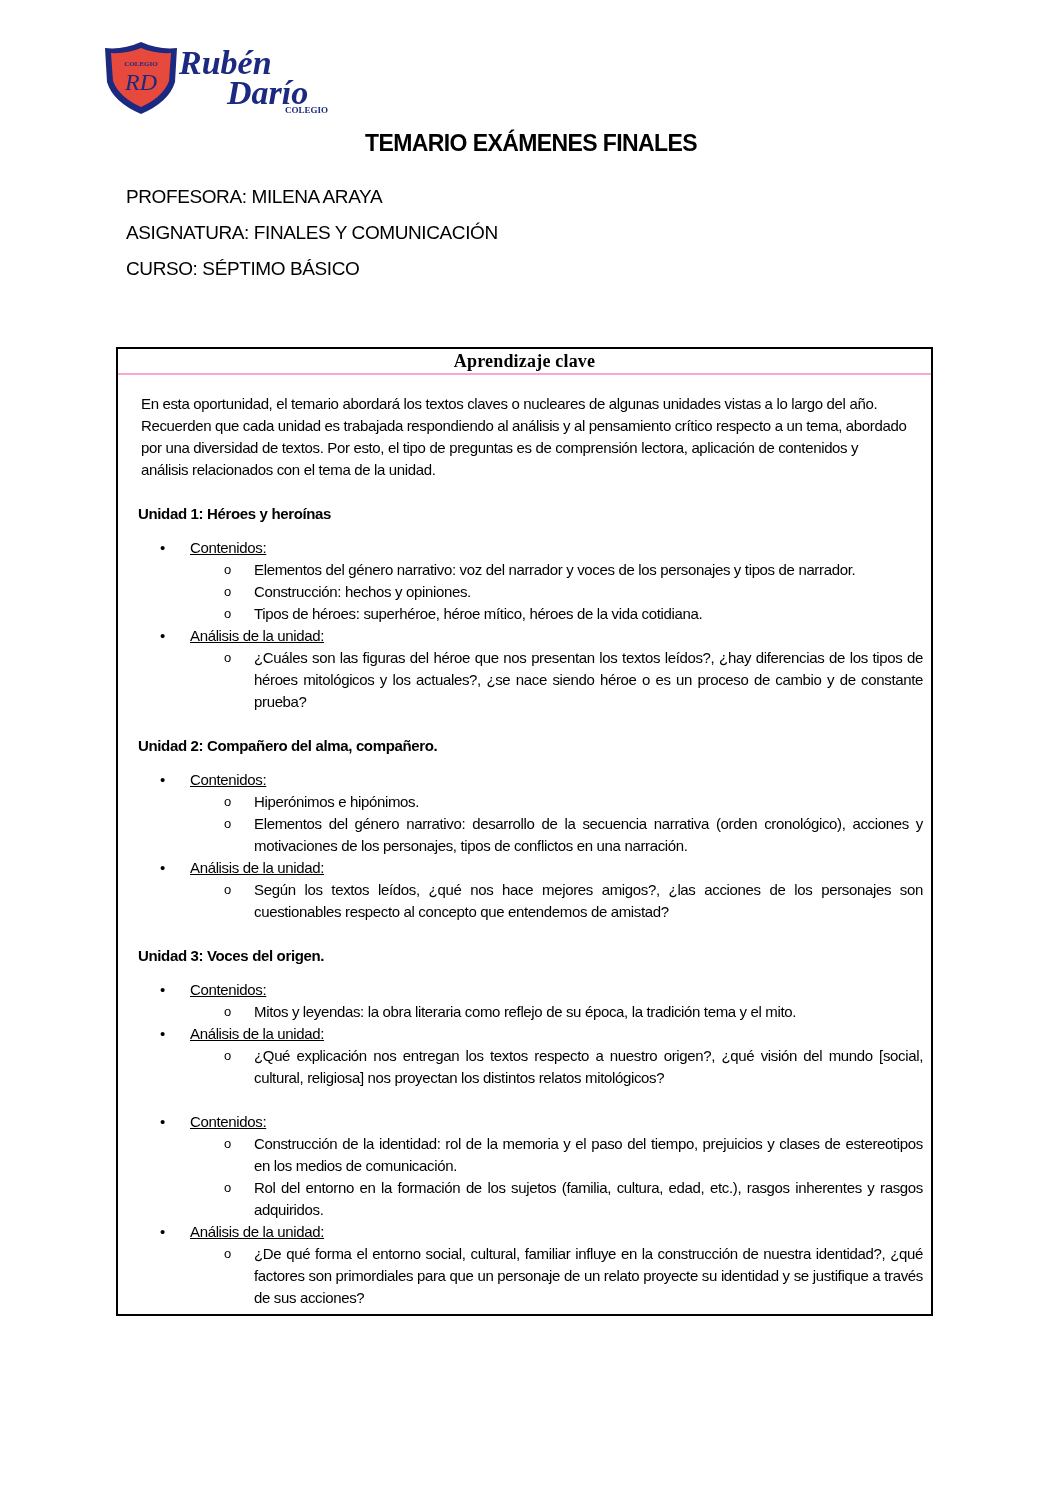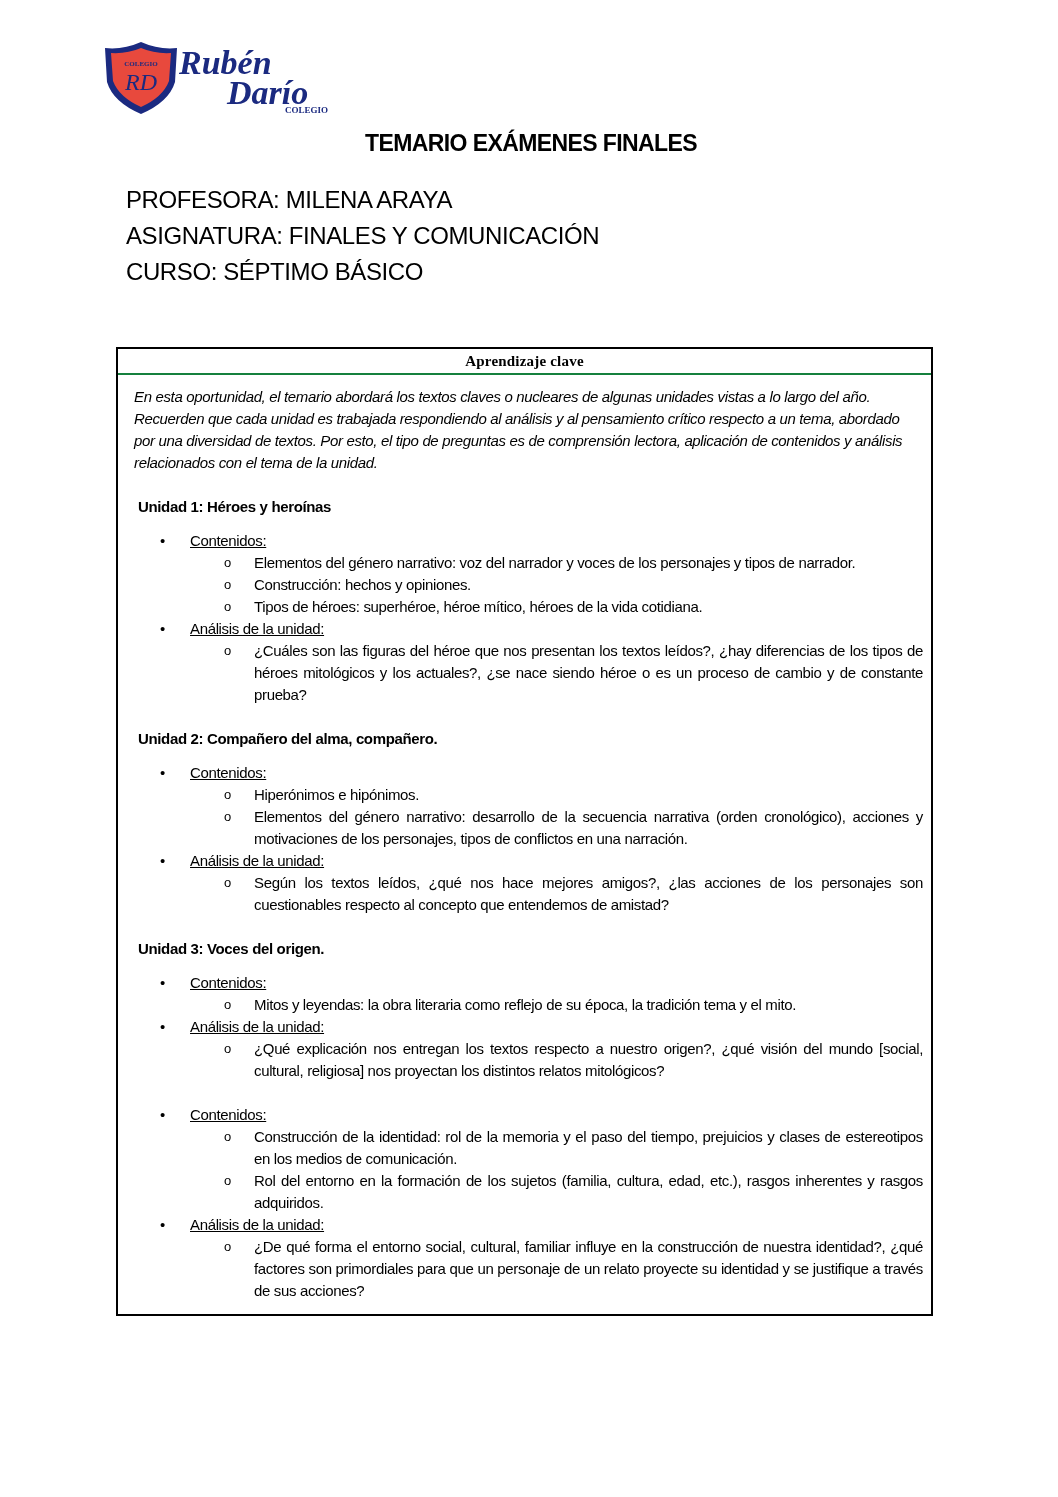--- a/index.html
+++ b/index.html
@@ -32,54 +32,54 @@
       text-align: center;
       font-family: "Liberation Sans Narrow", "Liberation Sans", sans-serif;
       font-weight: bold;
       font-size: 23px;
       letter-spacing: -0.6px;
       padding-left: 2px;
     }
     .meta {
       position: absolute;
       left: 126px;
-      font-size: 24px;
+      font-size: 19px;
       letter-spacing: -0.4px;
       font-family: "Liberation Sans", sans-serif;
     }
     .meta.m1 { top: 186px; }
     .meta.m2 { top: 222px; }
     .meta.m3 { top: 258px; }
 
     .box {
       position: absolute;
       left: 116px;
       top: 347px;
       width: 817px;
       height: 969px;
       border: 2px solid #000;
       box-sizing: border-box;
     }
     .box-header {
       height: 24px;
-      border-bottom: 2px solid #15803d;
+      border-bottom: 2px solid #f9a8d4;
       text-align: center;
       font-family: "Liberation Serif", serif;
       font-weight: bold;
-      font-size: 15px;
+      font-size: 18px;
       line-height: 24px;
       letter-spacing: 0.2px;
     }
     .box-body {
       padding: 3px 8px 0 8px;
       font-size: 15px;
       line-height: 22px;
       letter-spacing: -0.35px;
     }
-    .intro { margin: 8px; font-style: italic; }
+    .intro { margin: 15px; }
     .unit { margin-top: 22px; }
     .unit-title { font-weight: bold; margin: 12px; }
     .bullet-row {
       position: relative;
       padding-left: 64px;
     }
     .bullet-dot {
       position: absolute;
       left: 34px;
       top: 0;

